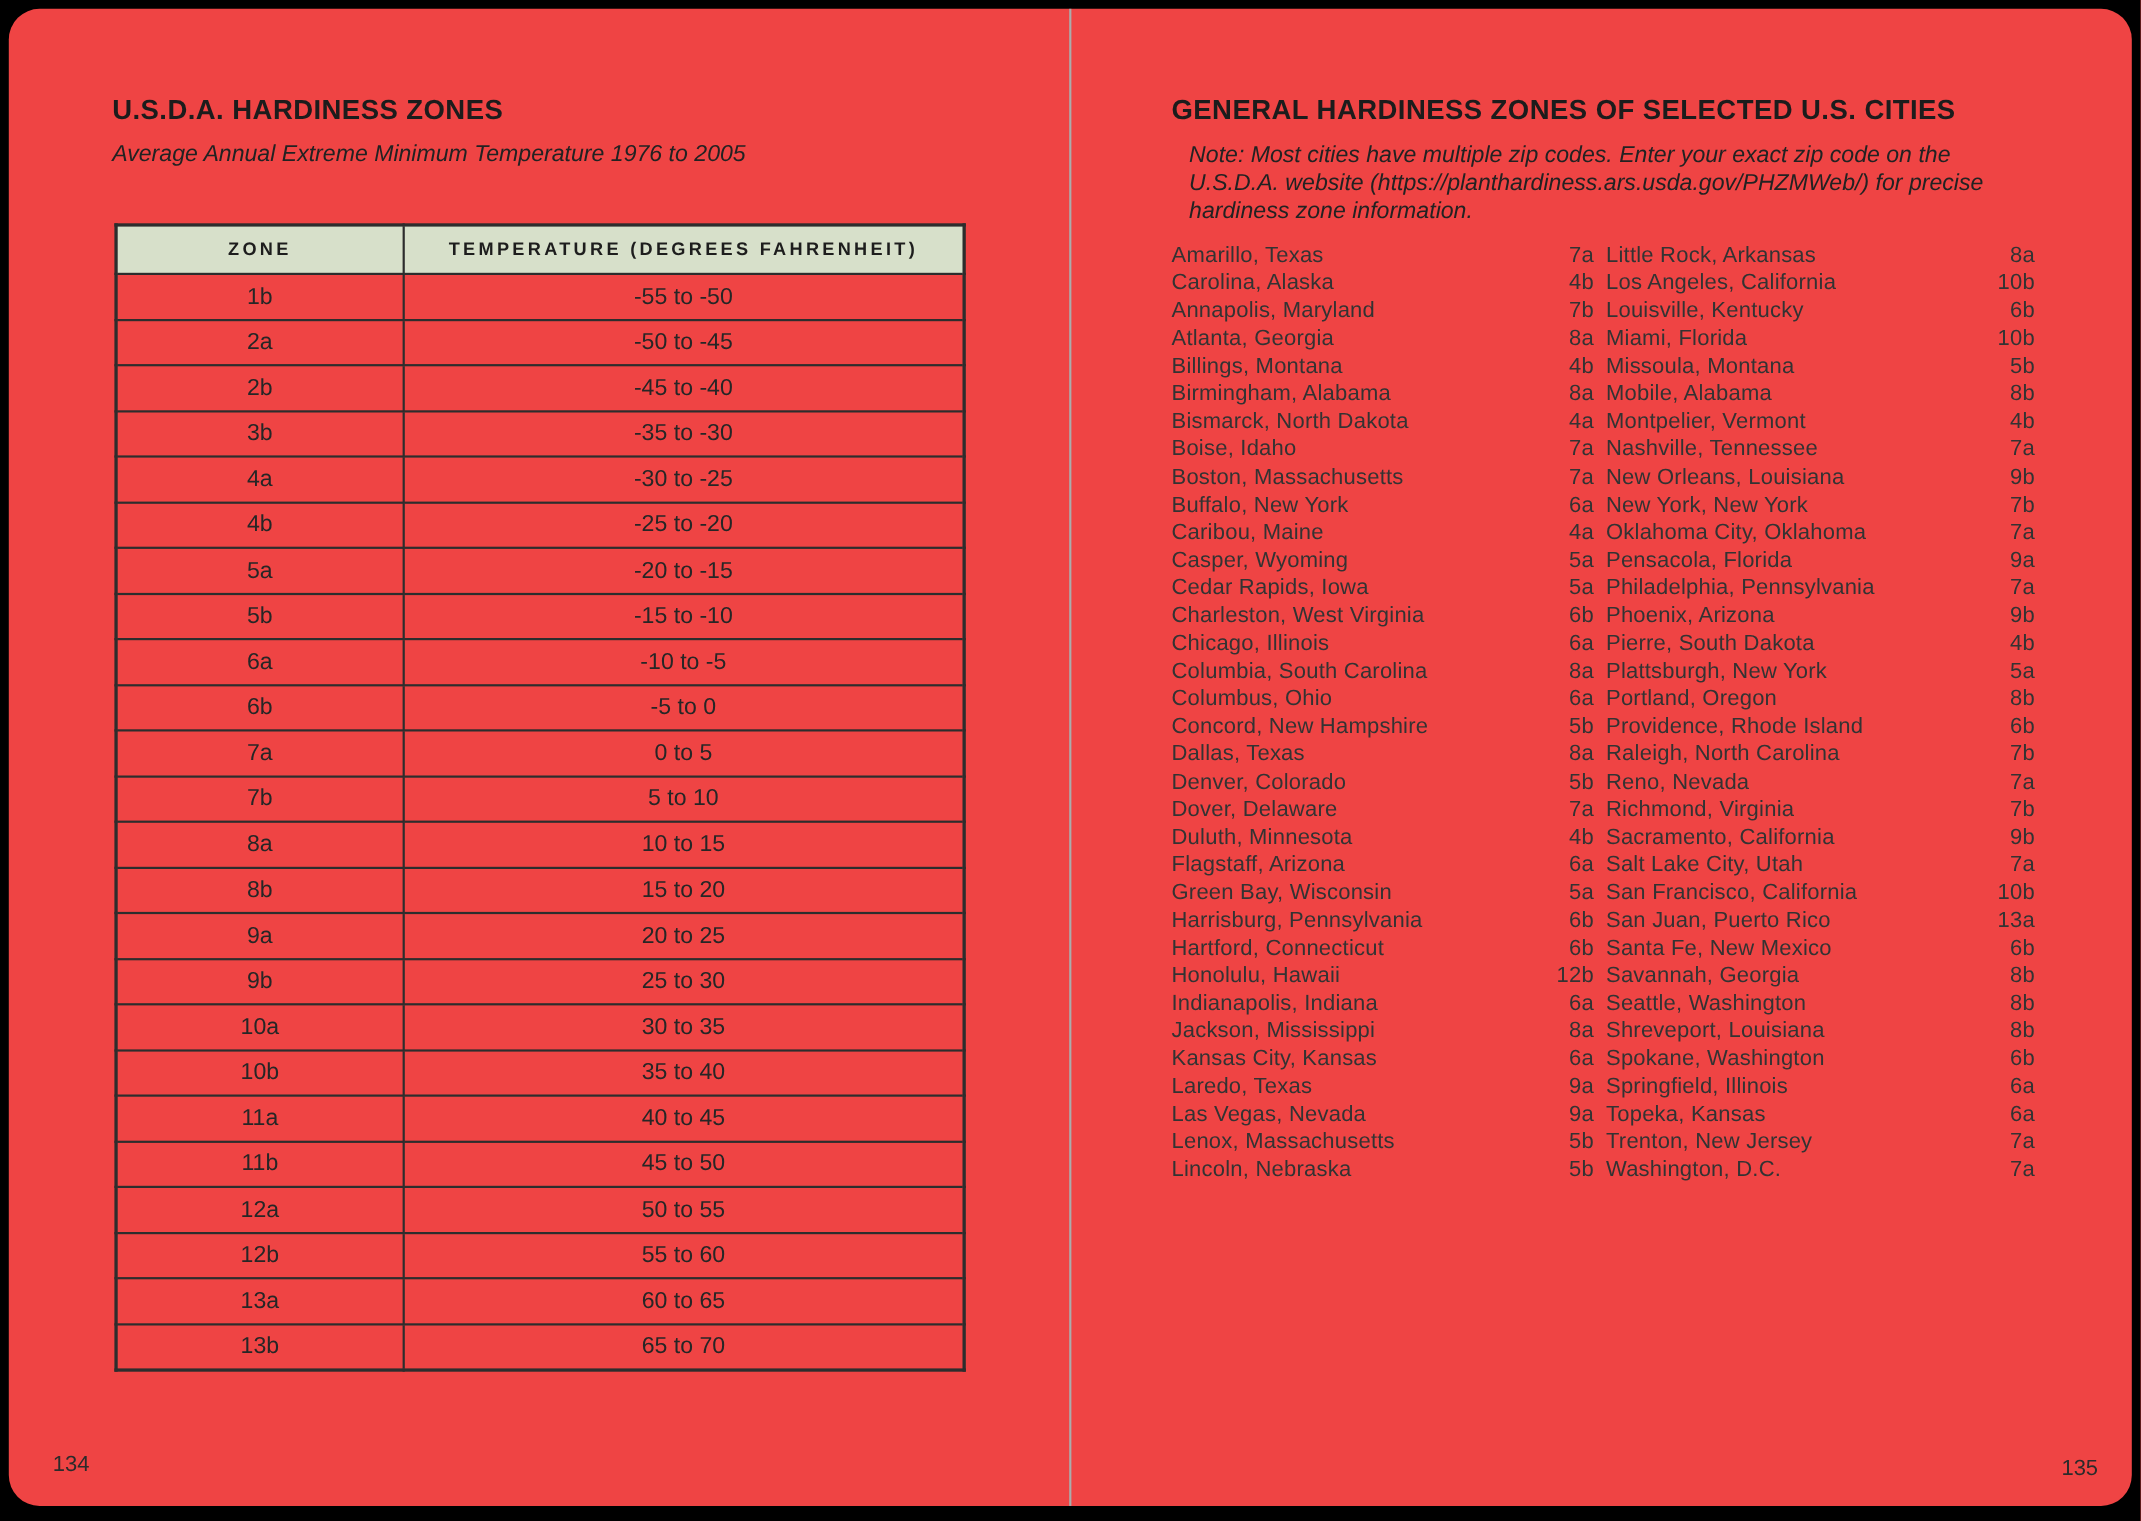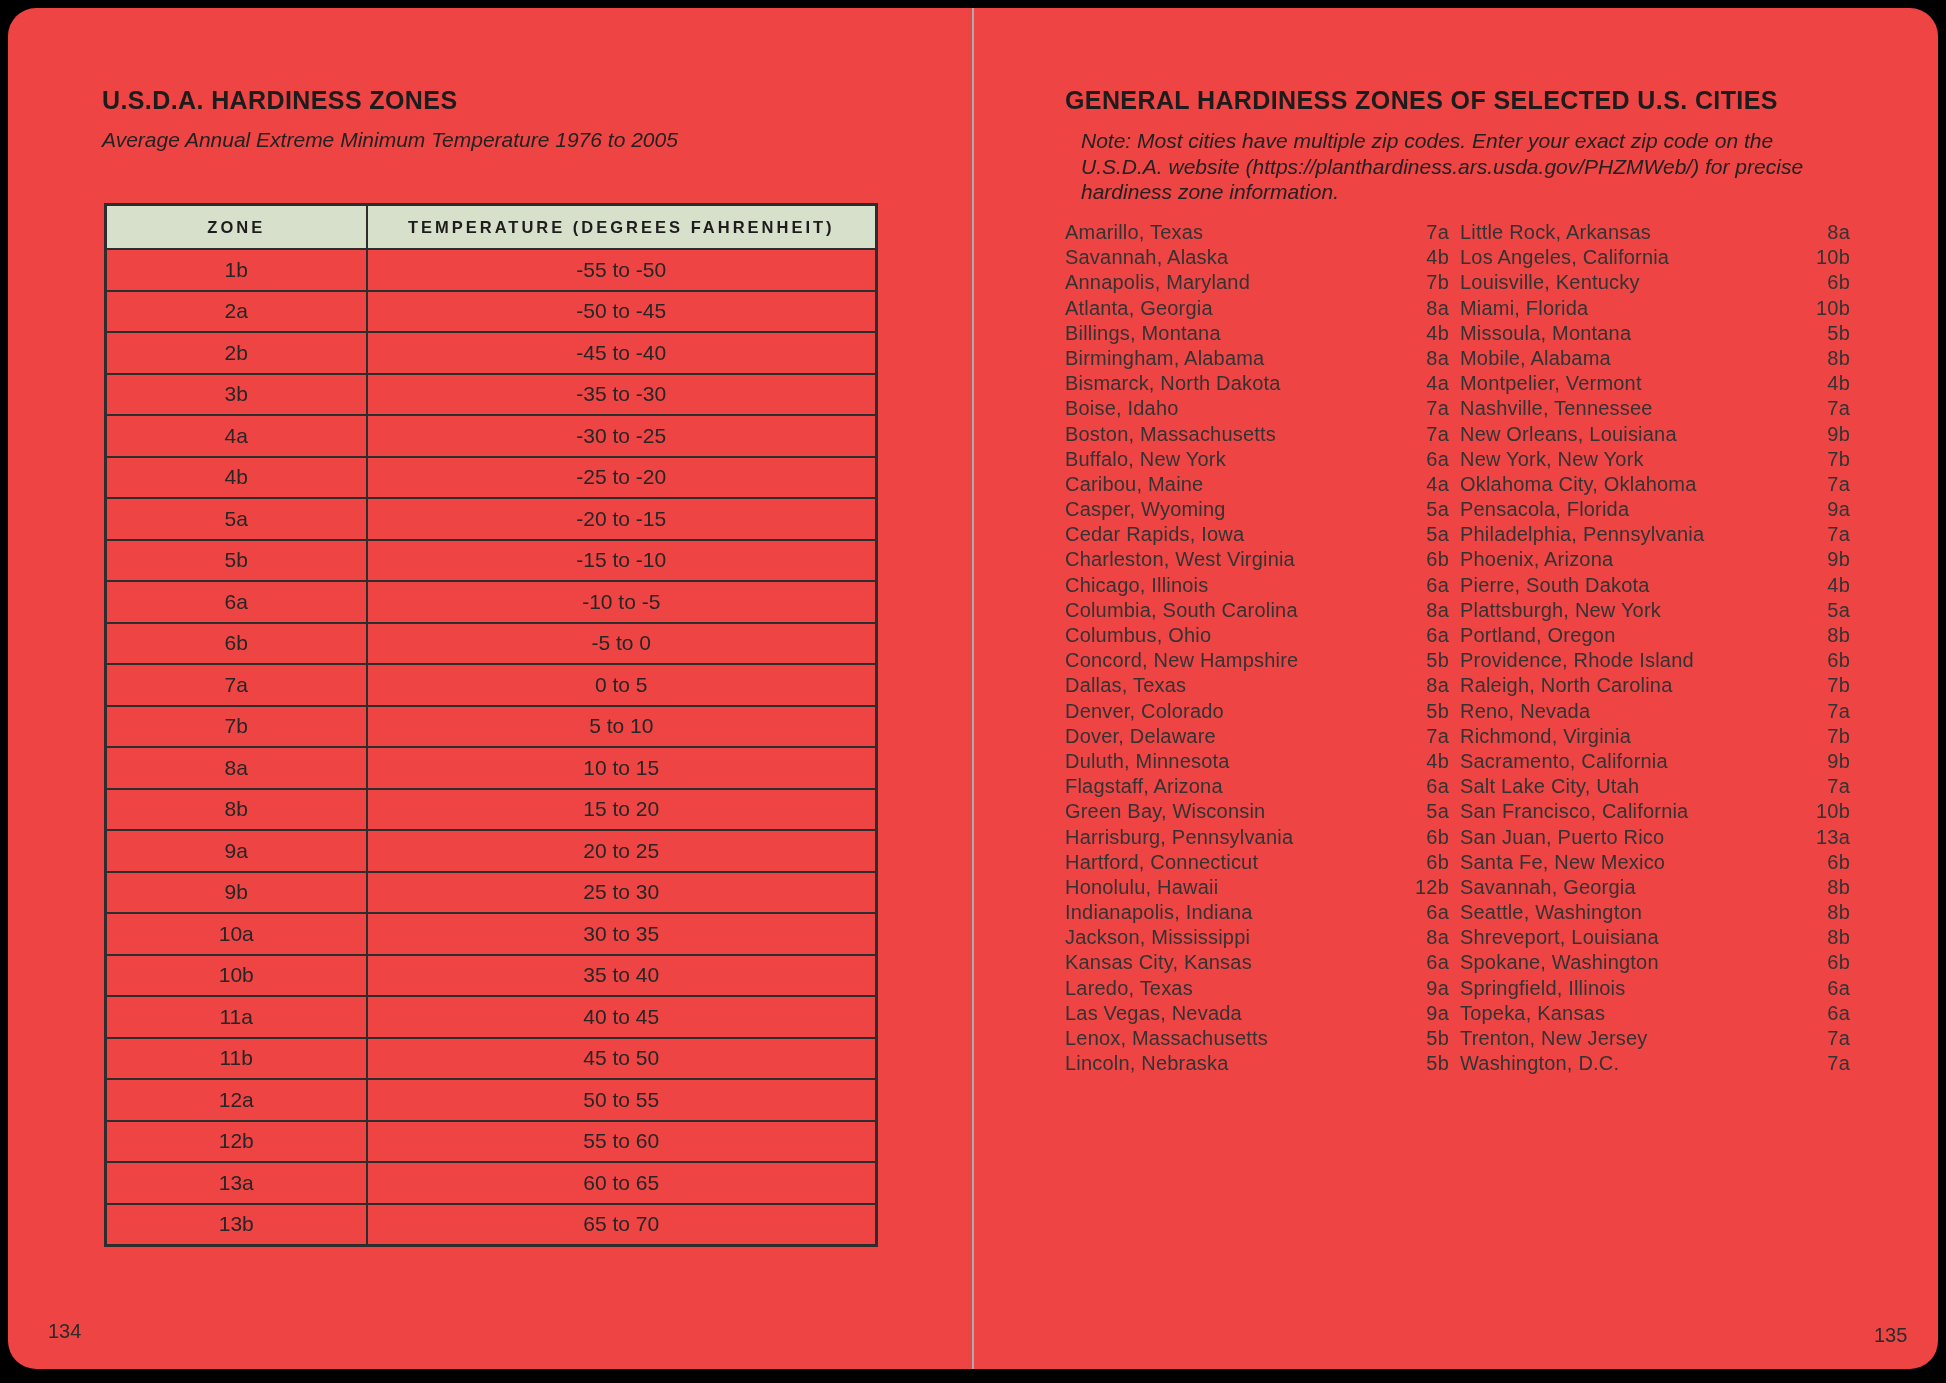--- a/index.html
+++ b/index.html
@@ -229,21 +229,21 @@
   <h1 class="page-title" id="right-title">GENERAL HARDINESS ZONES OF SELECTED U.S. CITIES</h1>
 
   <p class="note">Note: Most cities have multiple zip codes. Enter your exact zip code on the U.S.D.A. website (https://planthardiness.ars.usda.gov/PHZMWeb/) for precise hardiness zone information.</p>
 
   <div class="citylist" id="city-list-left">
       <div class="cityrow">
         <span class="city">Amarillo, Texas</span>
         <span class="zone">7a</span>
       </div>
       <div class="cityrow">
-        <span class="city">Savannah, Alaska</span>
+        <span class="city">Carolina, Alaska</span>
         <span class="zone">4b</span>
       </div>
       <div class="cityrow">
         <span class="city">Annapolis, Maryland</span>
         <span class="zone">7b</span>
       </div>
       <div class="cityrow">
         <span class="city">Atlanta, Georgia</span>
         <span class="zone">8a</span>
       </div>

